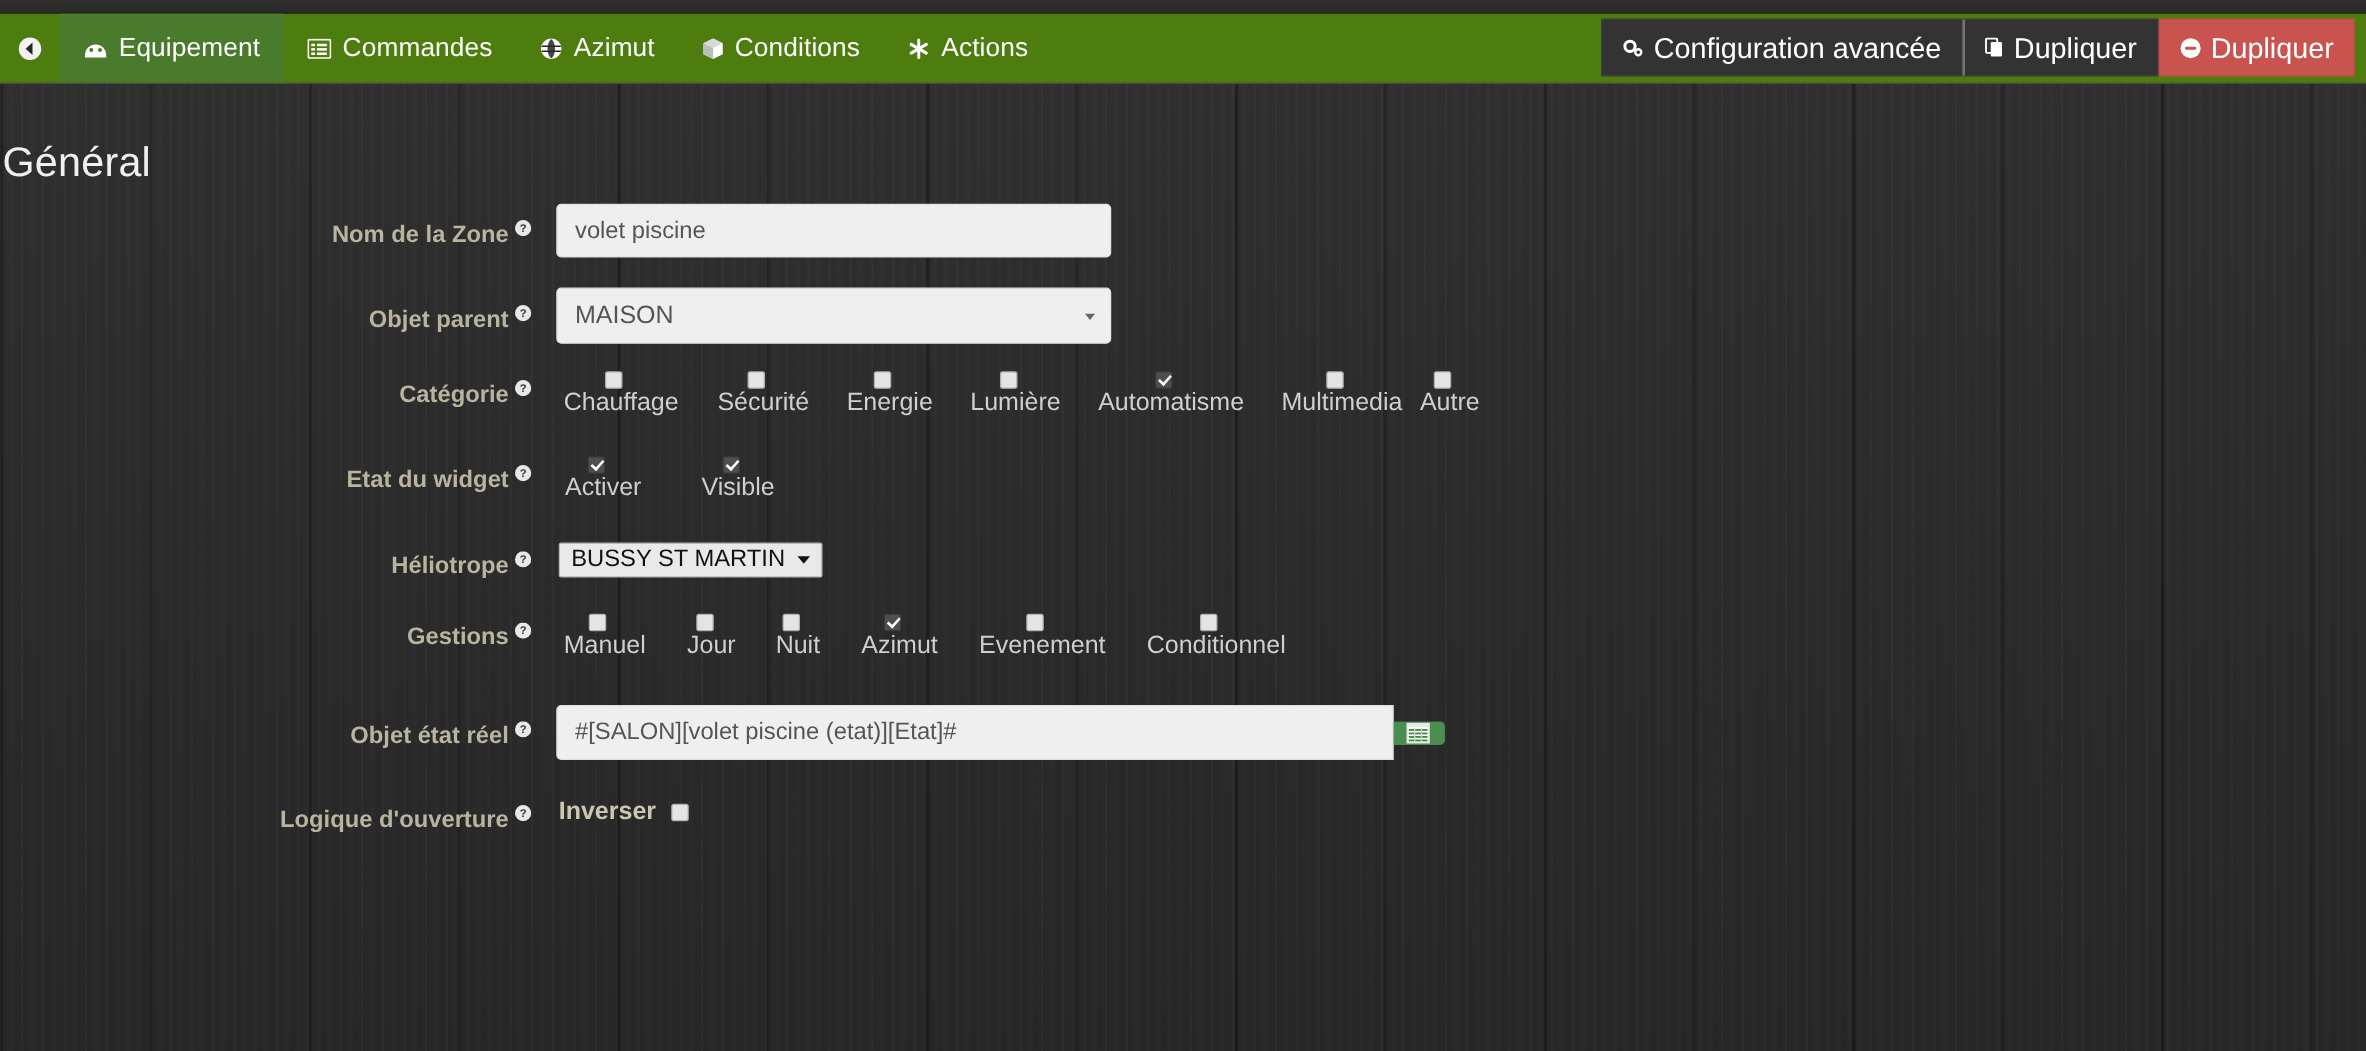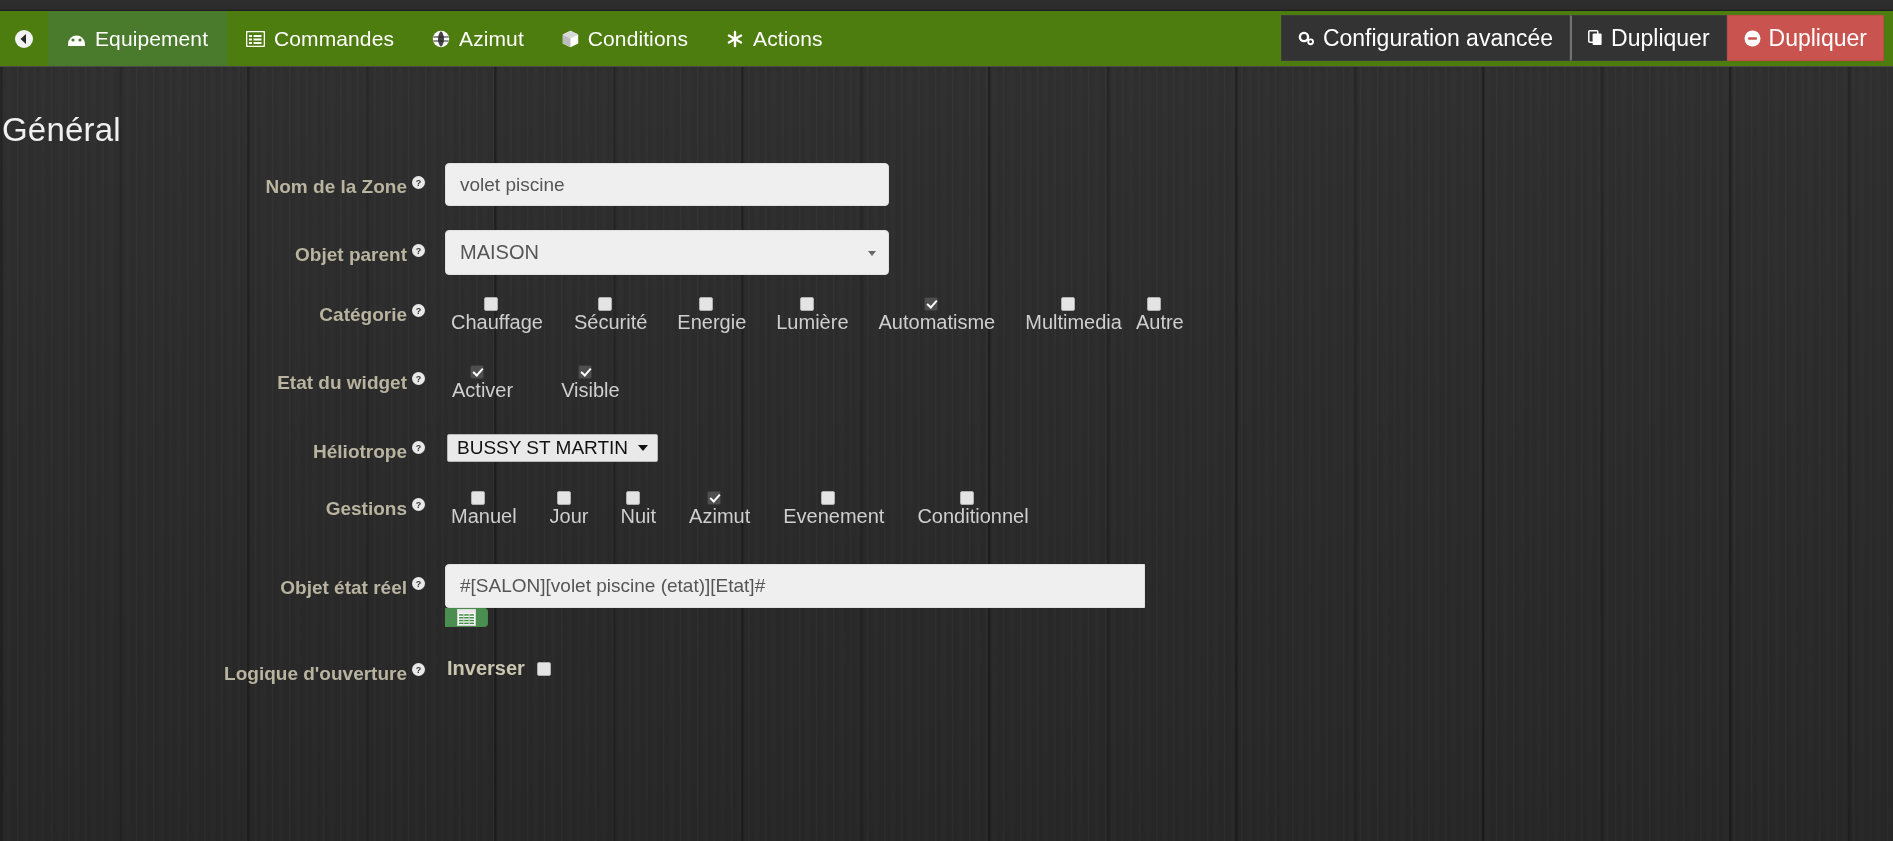--- a/index.html
+++ b/index.html
@@ -215,23 +215,22 @@
     position: absolute;
     left: 4px; top: 0px;
     width: 4px; height: 8px;
     border: solid #ffffff;
     border-width: 0 2px 2px 0;
     transform: rotate(42deg);
   }
 
   .input-group {
     display: flex;
-    align-items: flex-start;
+    align-items: center;
     width: 711px;
-    flex-direction: column;
   }
   .input-group .txt-input {
     width: 700px;
     height: 44px;
     border-radius: 4px 0 0 4px;
     font-size: 19px;
   }
   .ig-btn {
     width: 43px;
     background: #4a8f4f;

